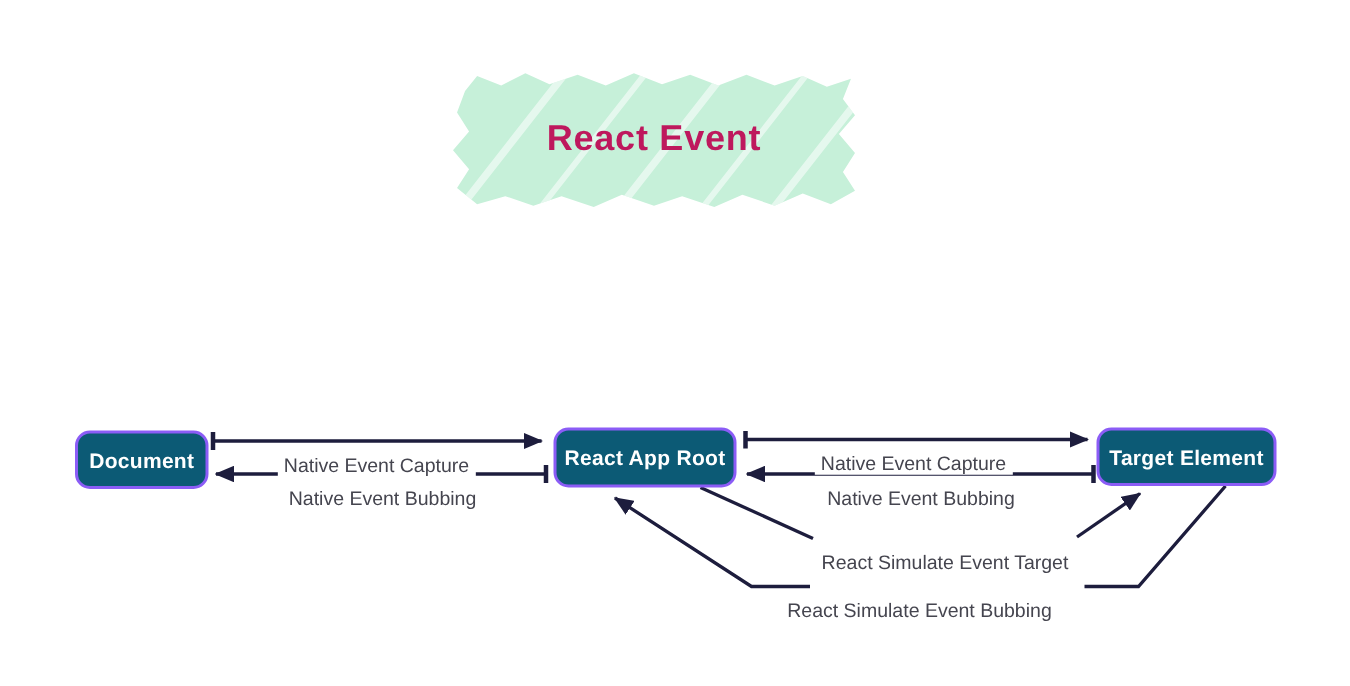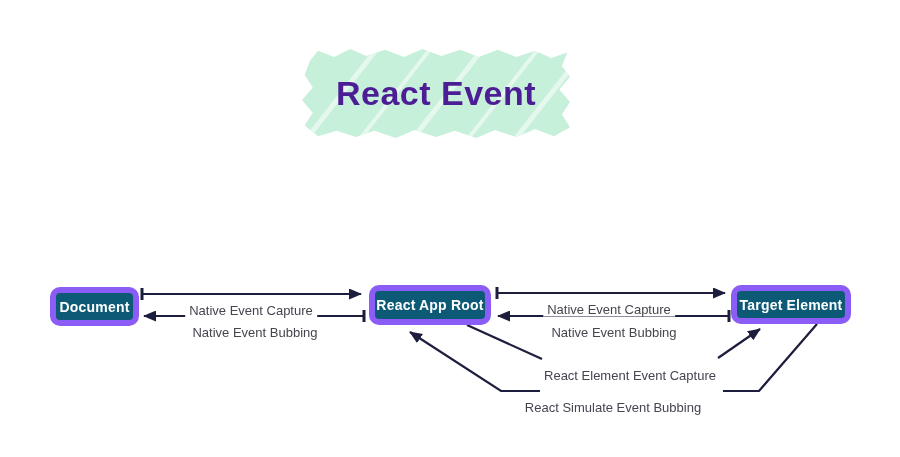--- a/index.html
+++ b/index.html
@@ -18,26 +18,26 @@
       59% 2%,66% 10%,73% 2%,80% 10%,87% 3%,93% 11%,99% 5%,
       97% 20%,100% 32%,96% 46%,100% 60%,97% 74%,100% 88%,
       94% 98%,87% 90%,80% 99%,72% 91%,65% 100%,57% 92%,50% 99%,
       42% 91%,35% 100%,27% 92%,20% 99%,13% 92%,6% 98%,
       1% 86%,4% 72%,0% 58%,4% 44%,1% 30%
     );
   }
   .streak{position:absolute;top:-15px;width:5px;height:130px;background:rgba(255,255,255,.55);transform:rotate(38deg);border-radius:3px;}
   .s1{left:34px;} .s2{left:88px;width:4px;} .s3{left:140px;} .s4{left:196px;width:4px;} .s5{left:243px;}
   .title-text{
-    position:relative;color:#4c1d95;font-size:34px;font-weight:bold;letter-spacing:.5px;
+    position:relative;color:#be185d;font-size:24px;font-weight:bold;letter-spacing:.5px;
   }
 
   
   .node{
-    position:absolute;background:#0c5a75;border:6px solid #8b5cf6;border-radius:10px;
+    position:absolute;background:#0c5a75;border:2px solid #8b5cf6;border-radius:10px;
     color:#ffffff;font-weight:bold;font-size:14px;letter-spacing:.2px;
     display:flex;align-items:center;justify-content:center;box-sizing:border-box;
     z-index:3;
   }
   .node-document{left:50px;top:287px;width:89px;height:39px;}
   .node-root{left:369px;top:285px;width:122px;height:40px;}
   .node-target{left:731px;top:285px;width:120px;height:39px;}
 
   
   svg.edges{position:absolute;left:0;top:0;z-index:1;}
@@ -87,20 +87,20 @@
       <path d="M718,358 L760,329" marker-end="url(#arrow)"></path>
       <path d="M817,324 L759,391 L723,391"></path>
       <path d="M540,391 L501,391 L410,332" marker-end="url(#arrow)"></path>
     </g>
   </svg>
 
   <div class="edge-label el1">Native Event Capture</div>
   <div class="edge-label el2">Native Event Bubbing</div>
   <div class="edge-label el3">Native Event Capture</div>
   <div class="edge-label el4">Native Event Bubbing</div>
-  <div class="edge-label el5">React Element Event Capture</div>
+  <div class="edge-label el5">React Simulate Event Target</div>
   <div class="edge-label el6">React Simulate Event Bubbing</div>
 
   <div class="node node-document">Document</div>
   <div class="node node-root">React App Root</div>
   <div class="node node-target">Target Element</div>
 
 </div>
 
 </body></html>

